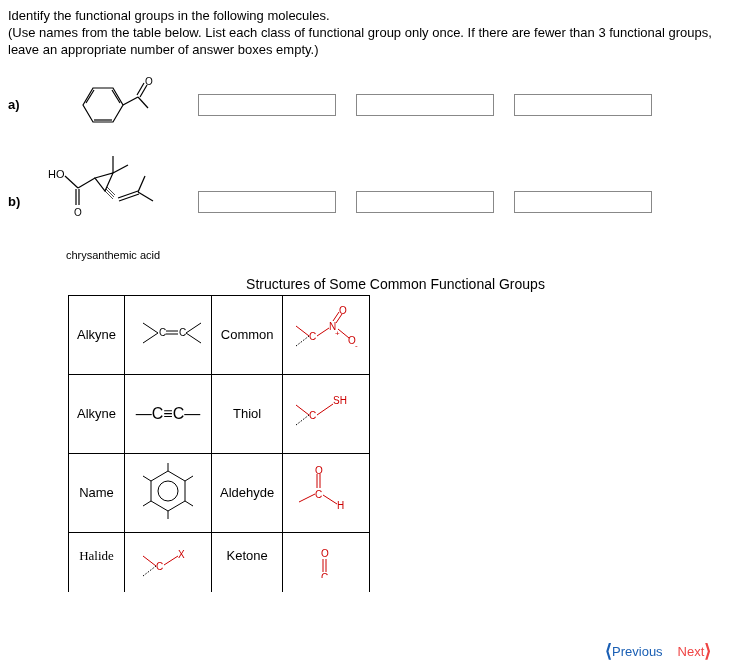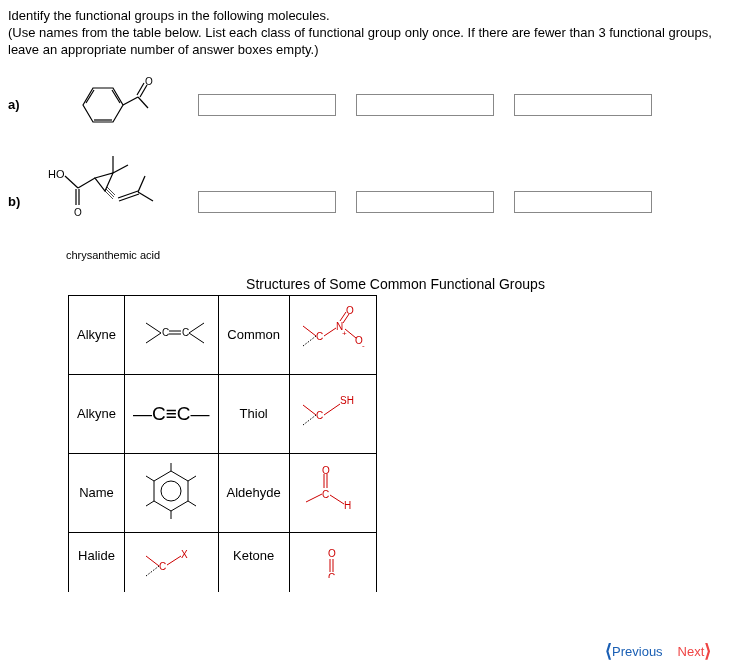--- a/index.html
+++ b/index.html
@@ -192,21 +192,21 @@
               <text x="48" y="8" font-size="10" fill="#c00">O</text>
               <line x1="47" y1="23" x2="58" y2="32" stroke="#c00"></line>
               <text x="57" y="38" font-size="10" fill="#c00">O</text>
               <text x="64" y="42" font-size="8" fill="#c00">-</text>
             </svg>
     </td>
   </tr>
   <tr>
     <td>Alkyne</td>
     <td class="struct-cell">
-      <span style="font-size:19px;">—<span>C≡C</span>—</span>
+      <span style="font-size:16px;">—<span>C≡C</span>—</span>
     </td>
     <td>Thiol</td>
     <td class="struct-cell">
       <svg width="70" height="45">
               <line x1="5" y1="15" x2="18" y2="25" stroke="#c00"></line>
               <line x1="5" y1="35" x2="18" y2="25" stroke="#000" stroke-dasharray="1.5,1.5"></line>
               <text x="18" y="29" font-size="10" fill="#c00">C</text>
               <line x1="26" y1="25" x2="42" y2="14" stroke="#c00"></line>
               <text x="42" y="14" font-size="10" fill="#c00">SH</text>
             </svg>
@@ -233,21 +233,21 @@
               <text x="24" y="34" font-size="10" fill="#c00">C</text>
               <line x1="26" y1="24" x2="26" y2="10" stroke="#c00"></line>
               <line x1="29" y1="24" x2="29" y2="10" stroke="#c00"></line>
               <text x="24" y="10" font-size="10" fill="#c00">O</text>
               <line x1="32" y1="31" x2="46" y2="40" stroke="#c00"></line>
               <text x="46" y="45" font-size="10" fill="#c00">H</text>
             </svg>
     </td>
   </tr>
   <tr class="last-row">
-    <td style="border-bottom:none;">Halide</td>
+    <td style="border-bottom:none;font-family:Liberation Serif, serif;">Halide</td>
     <td style="border-bottom:none;">
       <svg width="60" height="30">
               <line x1="5" y1="8" x2="18" y2="18" stroke="#c00"></line>
               <line x1="5" y1="28" x2="18" y2="18" stroke="#000" stroke-dasharray="1.5,1.5"></line>
               <text x="18" y="22" font-size="10" fill="#c00">C</text>
               <line x1="26" y1="17" x2="40" y2="8" stroke="#c00"></line>
               <text x="40" y="10" font-size="10" fill="#c00">X</text>
             </svg>
     </td>
     <td style="border-bottom:none;text-align:center;">Ketone</td>

